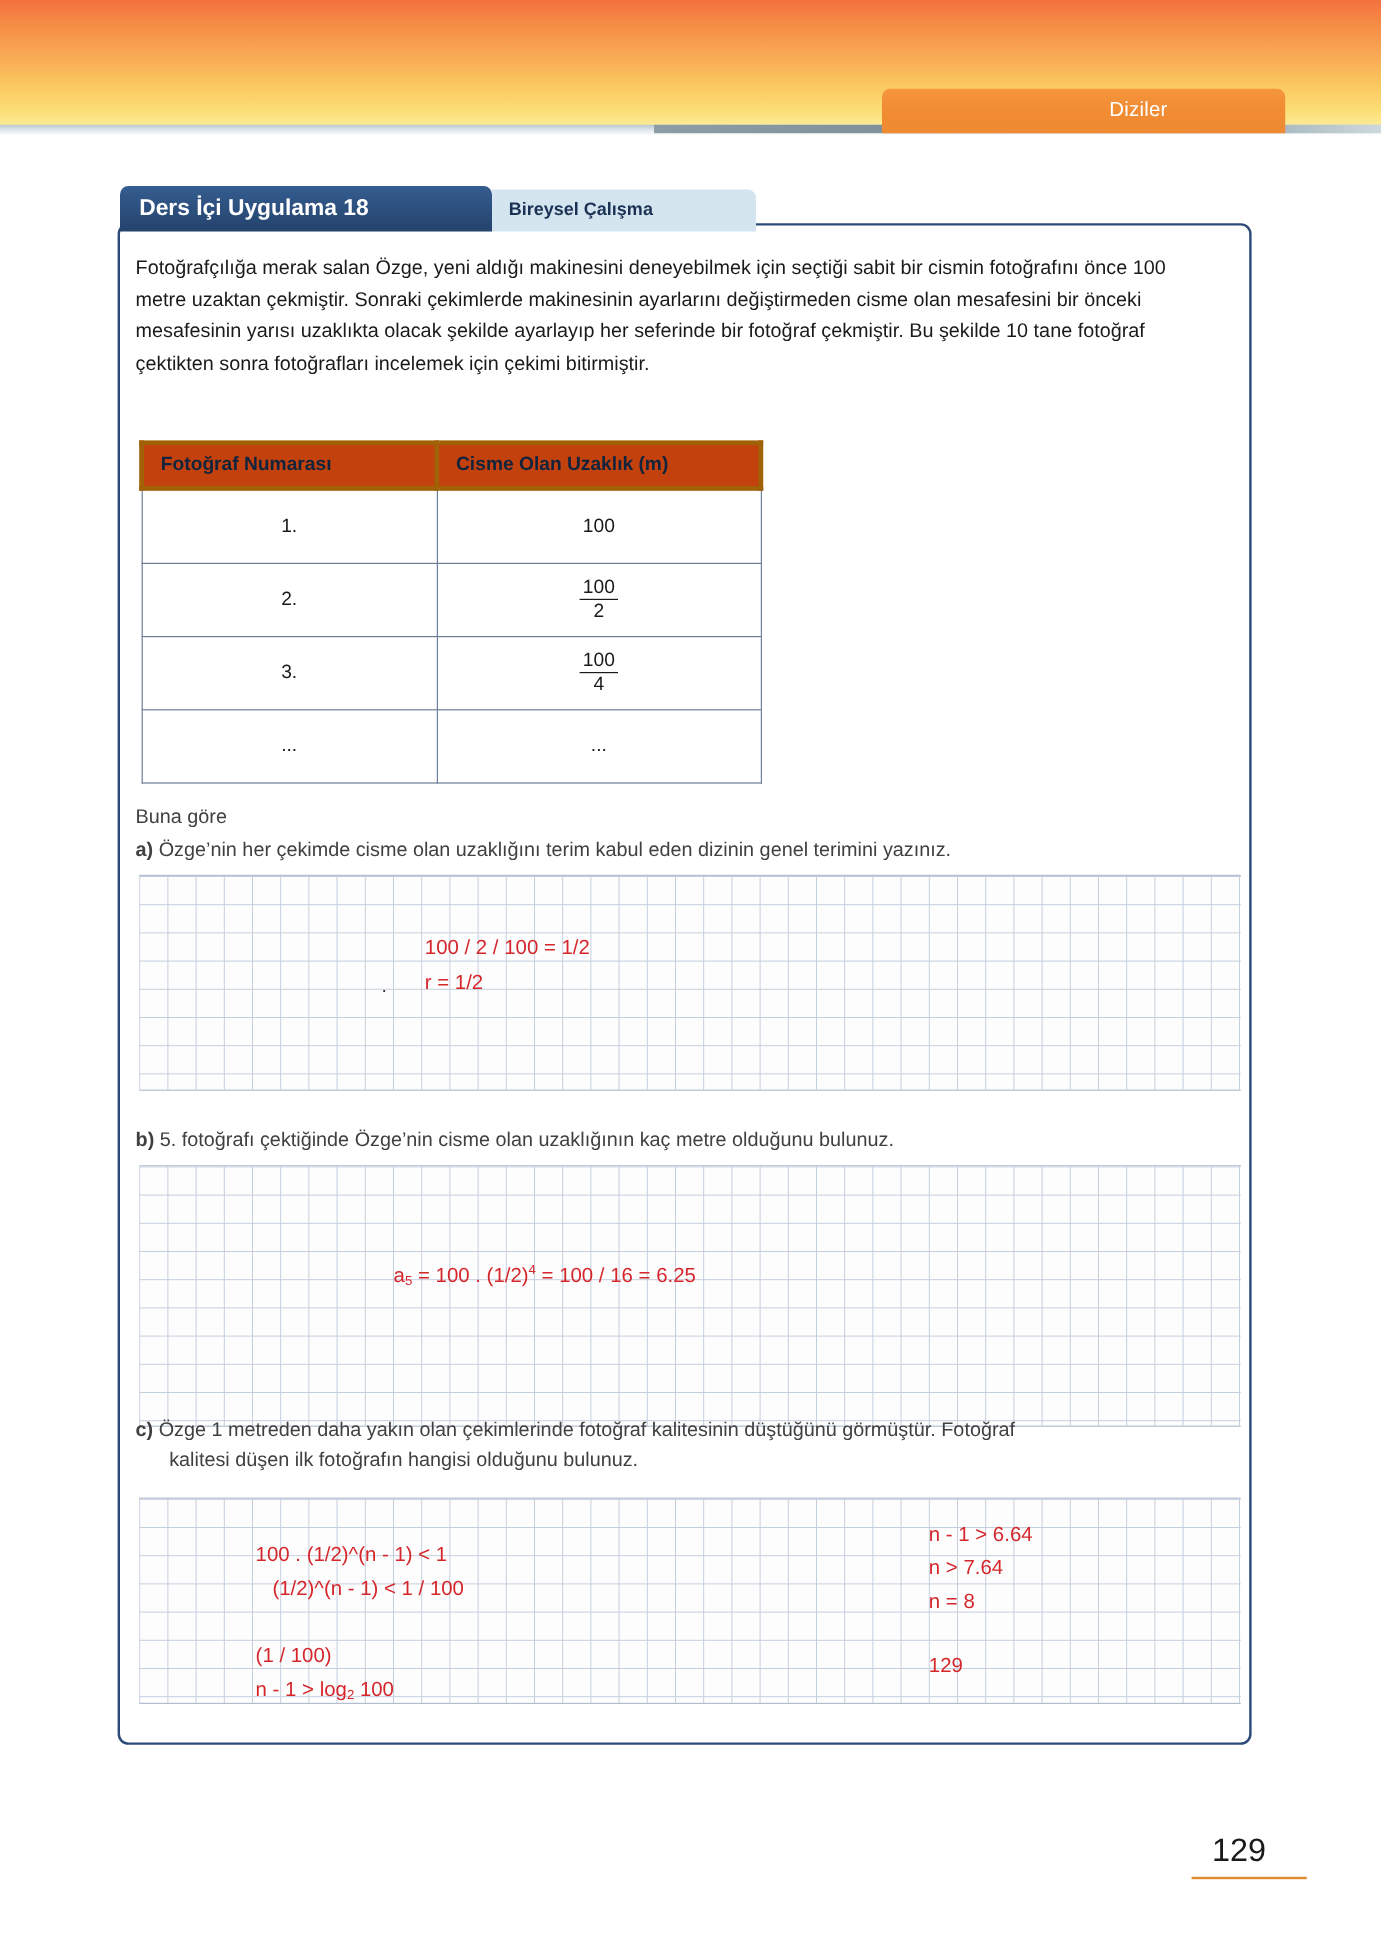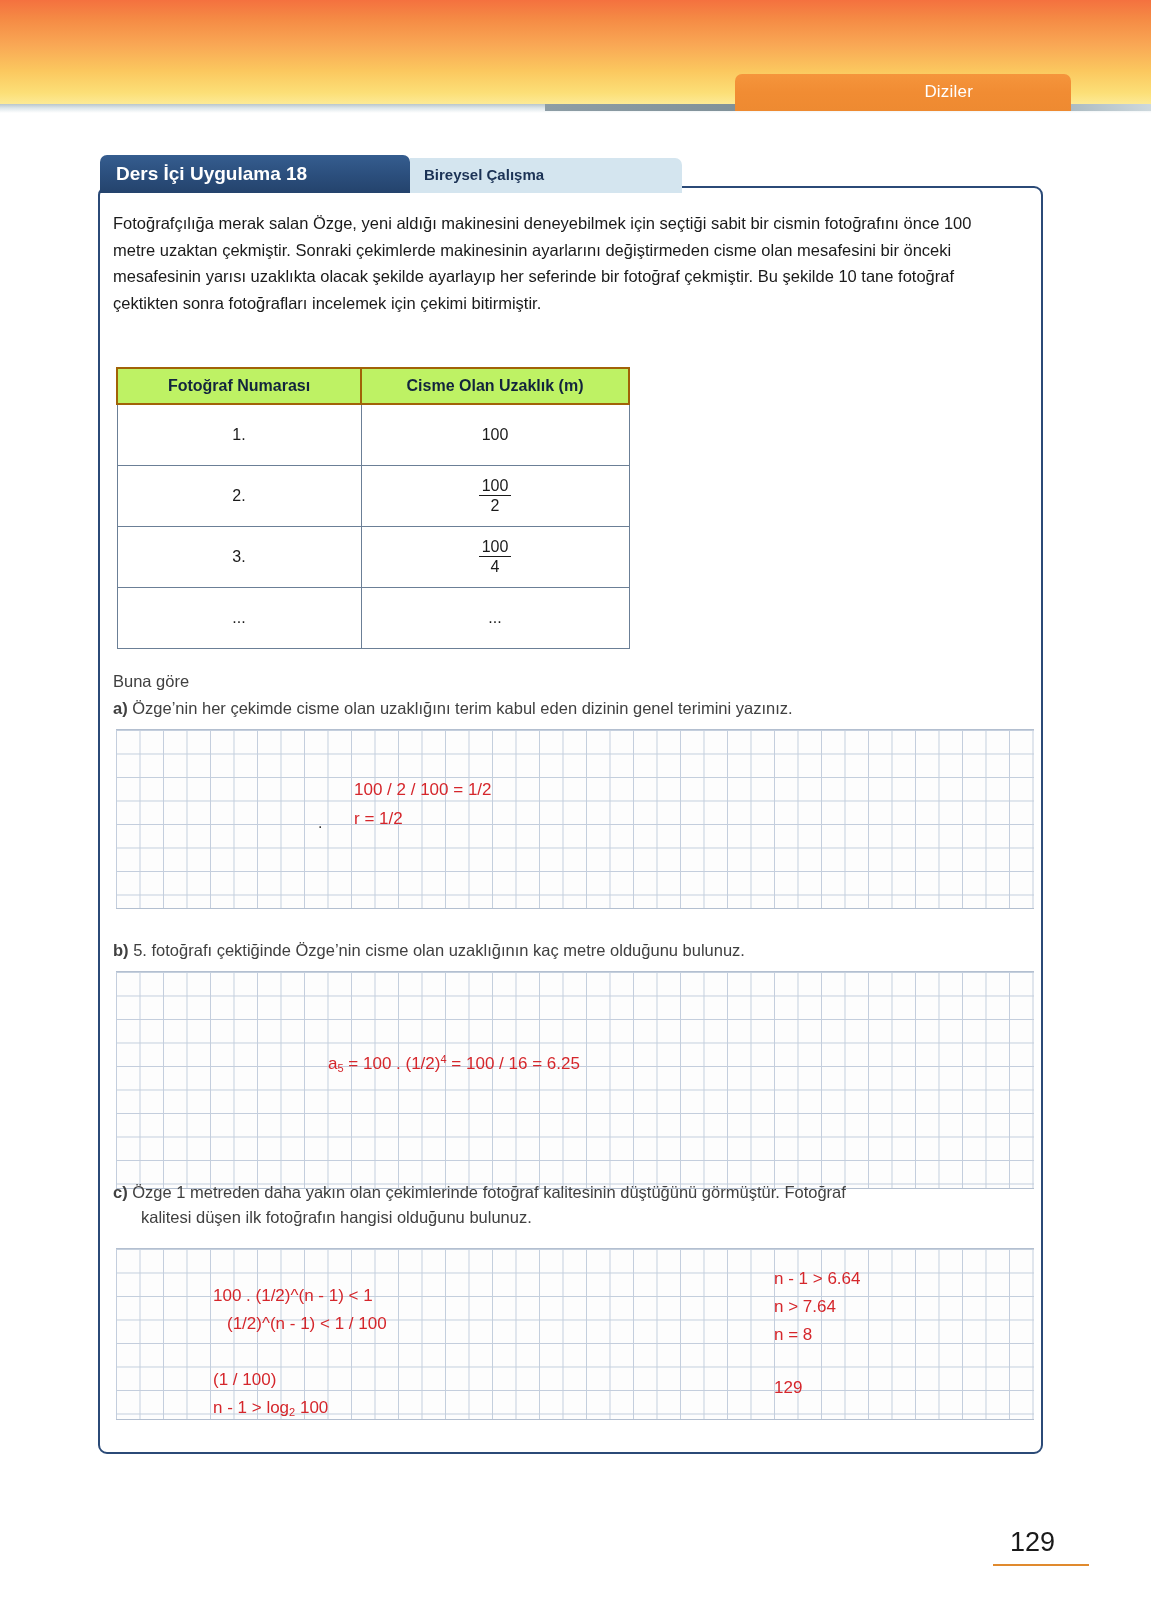--- a/index.html
+++ b/index.html
@@ -79,21 +79,21 @@
   .title-tab-label {
     position: absolute;
     left: 16px; top: 8px;
     color: #ffffff;
     font-size: 19px;
     font-weight: bold;
   }
   .subtitle-tab {
     position: absolute;
     left: 410px; top: 158px;
-    width: 272px;
+    width: 220px;
     height: 35px;
     background: #d4e5ef;
     border-radius: 0 7px 0 0;
     box-sizing: border-box;
   }
   .subtitle-tab-label {
     position: absolute;
     left: 14px; top: 8px;
     color: #1b3255;
     font-size: 15px;
@@ -112,27 +112,27 @@
   }
 
   
   .data-table {
     position: absolute;
     left: 116px; top: 367px;
     border-collapse: collapse;
     font-size: 16px;
   }
   .data-table th {
-    background: #bef264;
-    border: 2px solid #a16207;
+    background: #c2410c;
+    border: 4px solid #a16207;
     color: #12243d;
     font-size: 16px;
     font-weight: bold;
     padding: 8px 14px;
-    text-align: center;
+    text-align: left;
   }
   .data-table th.c1 { width: 214px; }
   .data-table th.c2 { width: 238px; }
   .data-table td {
     border: 1px solid #6b7f96;
     height: 58px;
     text-align: center;
     vertical-align: middle;
     color: #1a1a1a;
     font-size: 16px;

